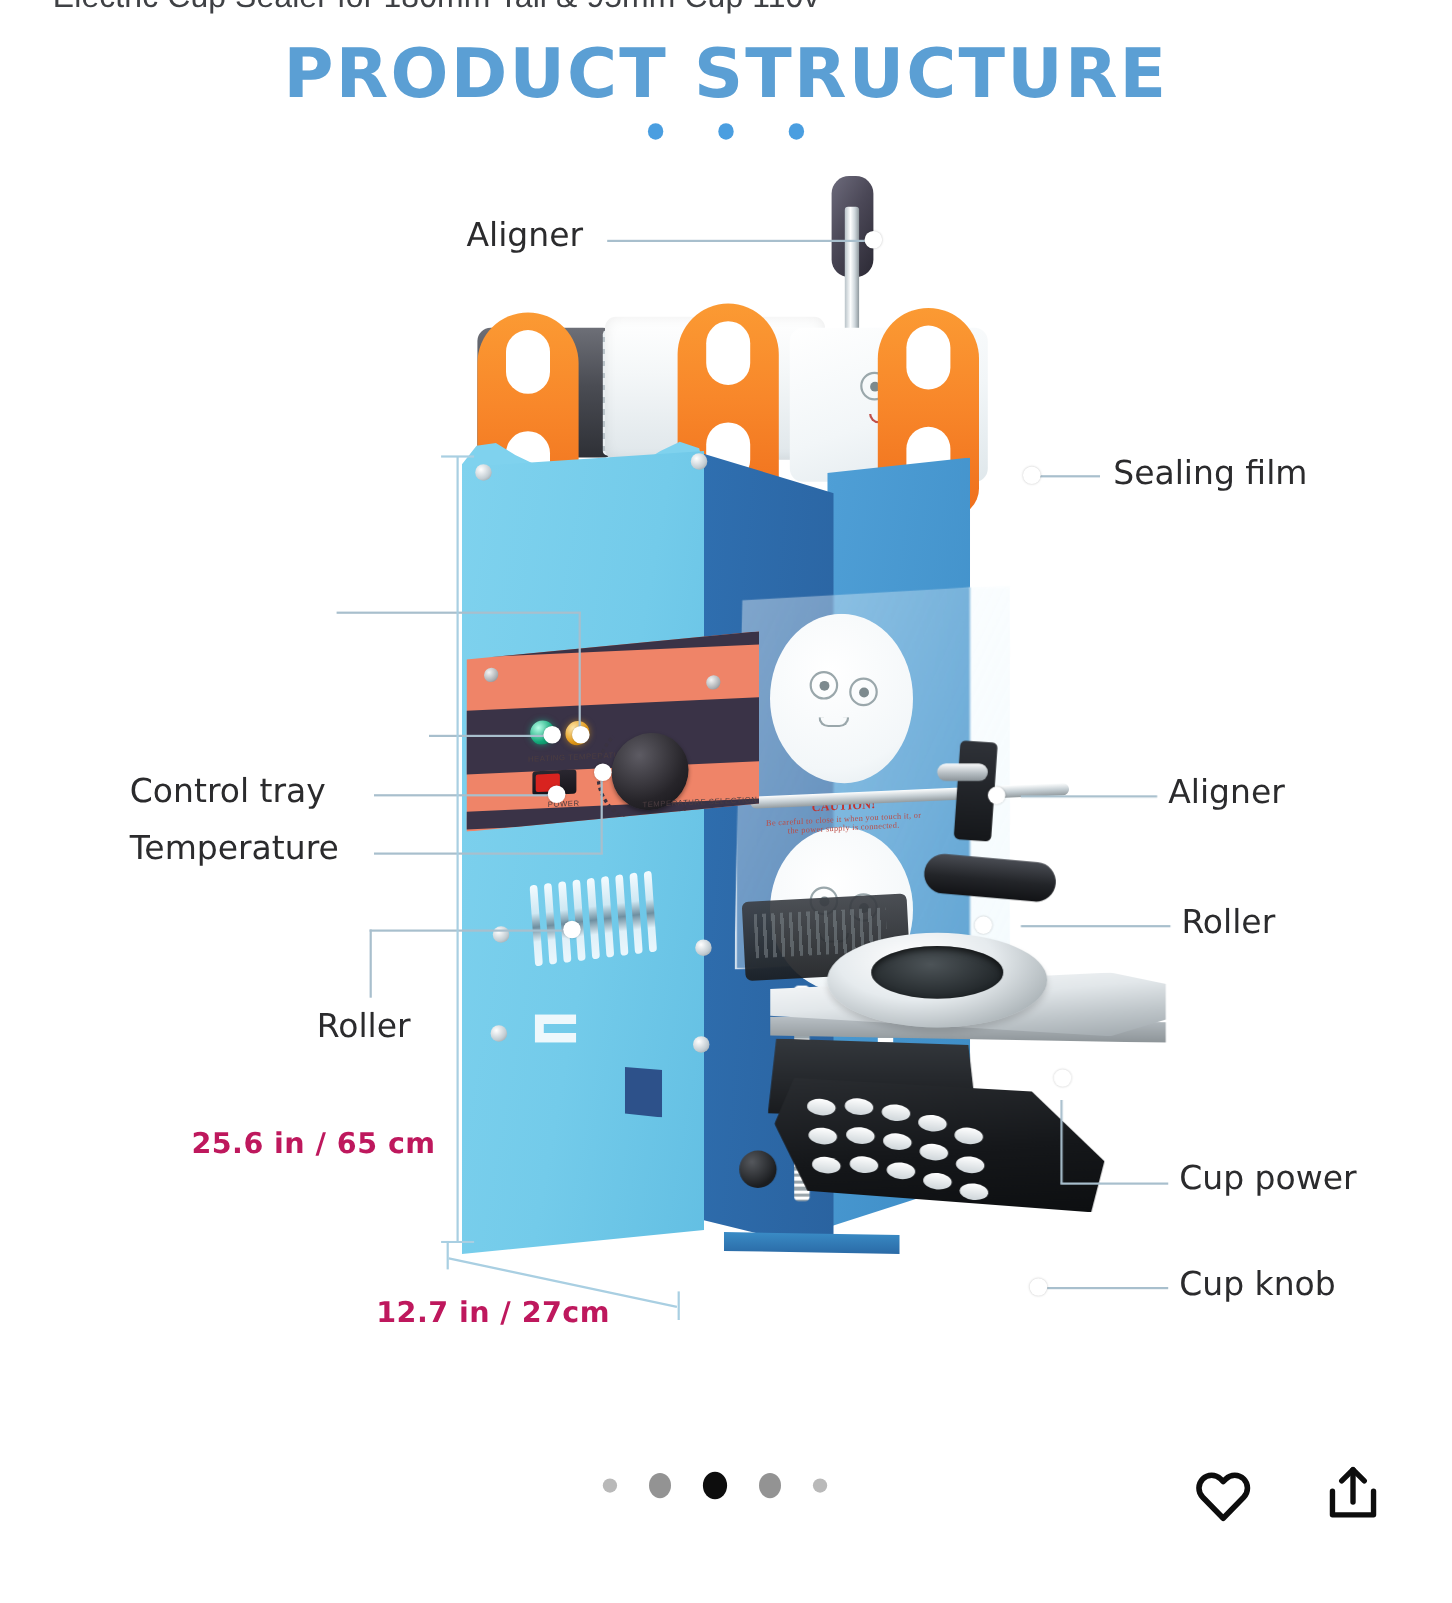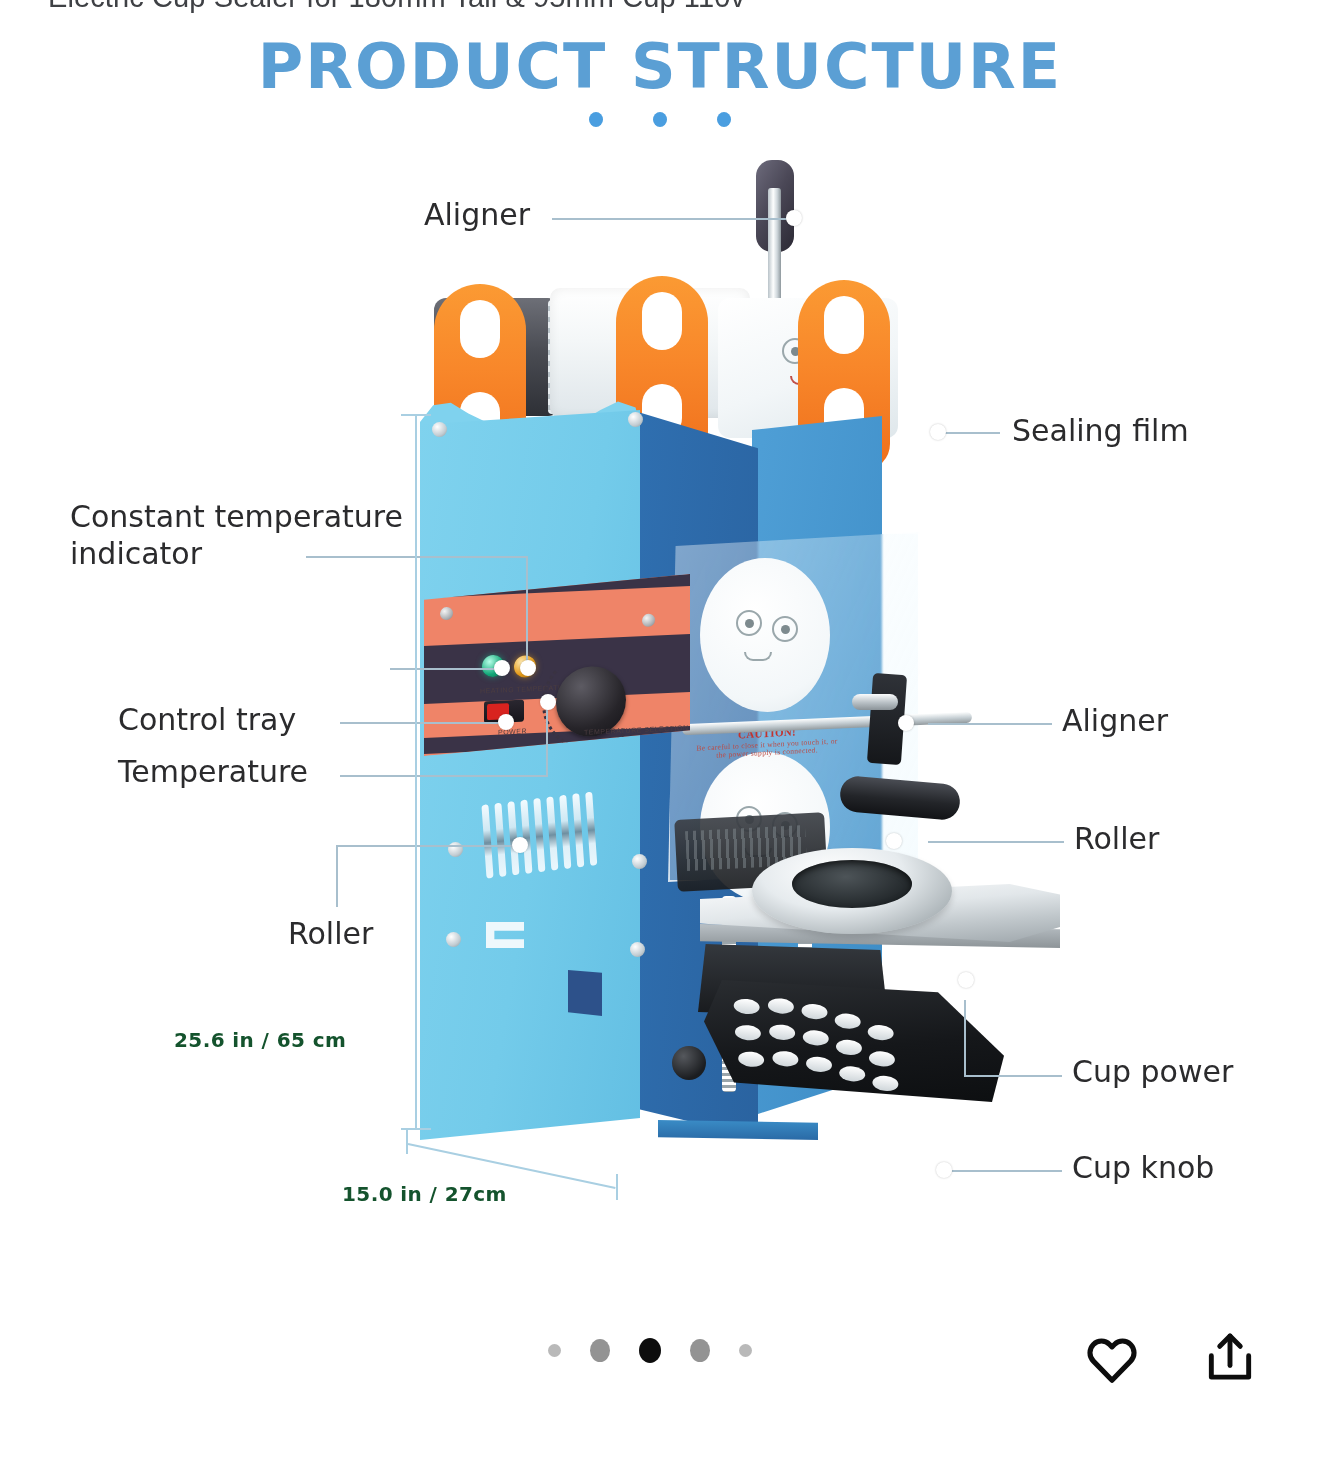--- a/index.html
+++ b/index.html
@@ -31,21 +31,21 @@
 
   
   .stage{ position:absolute; left:0; top:0; width:1320px; height:1300px; }
 
   
   .lbl{
     position:absolute; color:#2b2b2d; font-size:30px; line-height:37px;
     font-family:"DejaVu Sans", sans-serif; white-space:nowrap;
   }
   .lbl.two{ white-space:normal; width:370px; }
-  .lbl.dim{ font-weight:700; font-size:20px; color:#14532d; letter-spacing:.4px;text-align:right; }
+  .lbl.dim{ font-weight:700; font-size:26px; color:#be185d; letter-spacing:.4px;text-align:right; }
 
   
   .ld{ position:absolute; background:#a8bfcd; }
   .ld.h{ height:2px; }
   .ld.v{ width:2px; }
   .dot{ position:absolute; width:16px; height:16px; border-radius:50%; background:#ffffff;
         box-shadow:0 0 2px rgba(0,0,0,.25); }
 
   
   .dimline{ position:absolute; background:#a9cfe2; }
@@ -398,21 +398,20 @@
     <div class="shelf-edge"></div>
     <div class="shelf"></div>
     <div class="holder"></div>
     <div class="holder-in"></div>
   </div>
 
   <div class="lbl" style="left:424px; top:196px;">Aligner</div>
   <div class="ld h" style="left:552px; top:218px; width:242px;"></div>
   <div class="dot" style="left:786px; top:210px;"></div>
 
-  <div class="lbl two" style="left:70px; top:498px;">Constant temperature indicator</div>
   <div class="ld h" style="left:306px; top:556px; width:222px;"></div>
   <div class="ld v" style="left:526px; top:556px; height:112px;"></div>
   <div class="dot" style="left:520px; top:660px;"></div>
 
   <div class="ld h" style="left:390px; top:668px; width:114px;"></div>
   <div class="dot" style="left:494px; top:660px;"></div>
 
   <div class="lbl" style="left:118px; top:701px;">Control tray</div>
   <div class="ld h" style="left:340px; top:722px; width:166px;"></div>
   <div class="dot" style="left:498px; top:714px;"></div>
@@ -449,21 +448,21 @@
   <div class="dot" style="left:936px; top:1162px;"></div>
 
   <div class="dimline v" style="left:415px; top:415px; height:715px;"></div>
   <div class="dimcap" style="left:401px; top:414px; width:30px; height:2px;"></div>
   <div class="dimcap" style="left:401px; top:1128px; width:30px; height:2px;"></div>
   <div class="lbl dim" style="left:174px; top:1022px;">25.6 in / 65 cm</div>
 
   <div class="dimline h" style="left:408px; top:1143px; width:212px; transform:rotate(12deg); transform-origin:left center;"></div>
   <div class="dimcap" style="left:406px; top:1128px; width:2px; height:26px;"></div>
   <div class="dimcap" style="left:616px; top:1174px; width:2px; height:26px;"></div>
-  <div class="lbl dim" style="left:342px; top:1176px;">15.0 in / 27cm</div>
+  <div class="lbl dim" style="left:342px; top:1176px;">12.7 in / 27cm</div>
 
 </div>
 
 <div class="bottombar">
 
   <div class="dots">
     <i class="sm"></i>
     <i class="md"></i>
     <i class="act"></i>
     <i class="md"></i>

